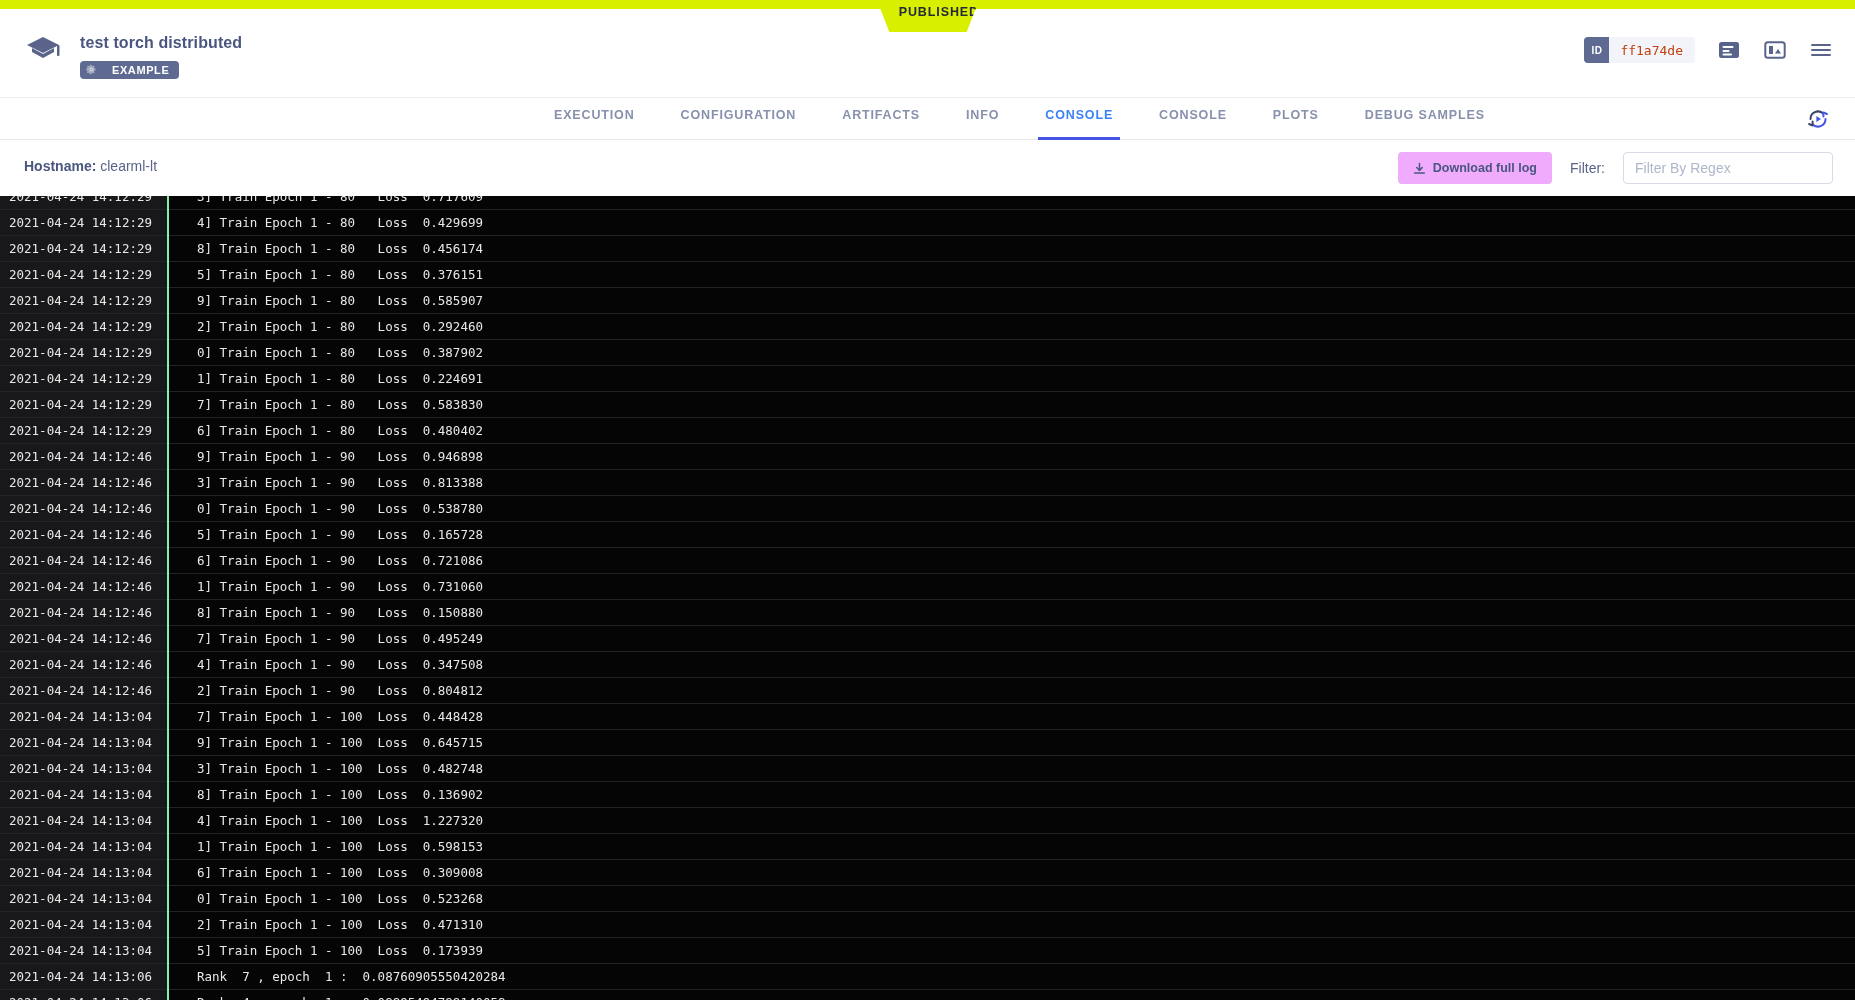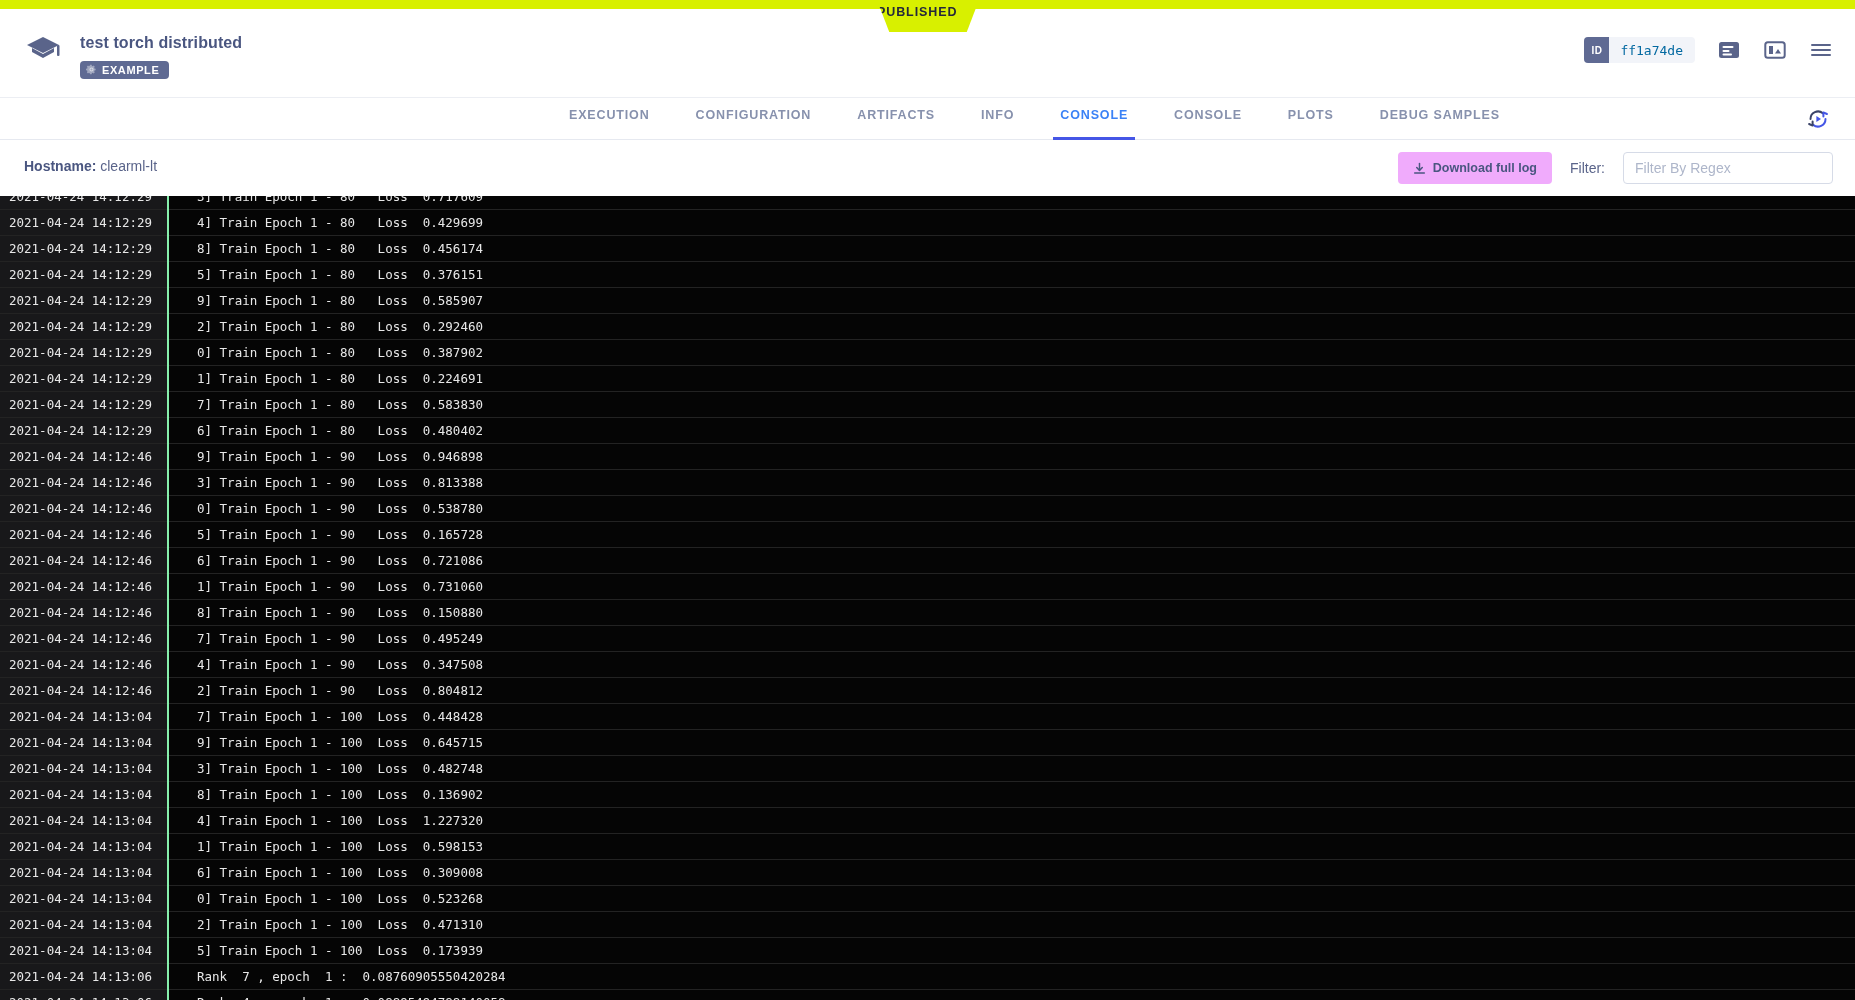--- a/index.html
+++ b/index.html
@@ -24,21 +24,21 @@
     position: absolute;
     top: 0;
     left: 877px;
     width: 102px;
     height: 32px;
     background: #d8f000;
     color: #25293a;
     font-size: 12.5px;
     font-weight: bold;
     letter-spacing: 0.9px;
-    text-align: left;
+    text-align: right;
     line-height: 24px;
     clip-path: polygon(0 0, 100% 0, 88% 100%, 12% 100%);
     z-index: 31;
   }
 
   
   .header {
     position: absolute;
     top: 9px; left: 0;
     width: 1855px;
@@ -62,21 +62,21 @@
   .task-title {
     font-size: 16px;
     font-weight: bold;
     color: #4a5680;
     letter-spacing: 0.1px;
     white-space: nowrap;
   }
   .example-tag {
     display: inline-flex;
     align-items: flex-start;
-    gap: 5px;
+    gap: 15px;
     margin-top: 9px;
     background: #5f6a93;
     color: #ffffff;
     border-radius: 4px;
     padding: 3px 10px 3px 6px;
     font-size: 11px;
     font-weight: bold;
     letter-spacing: 0.6px;
   }
   .example-tag svg { width: 11px; height: 11px; opacity: .75; }
@@ -101,21 +101,21 @@
     color: #fff;
     font-size: 10px;
     font-weight: bold;
     letter-spacing: .5px;
     padding: 0 7px;
     height: 26px;
     display: flex;
     align-items: center;
   }
   .id-chip .id-val {
-    color: #0369a1;
+    color: #c2410c;
     font-family: "DejaVu Sans Mono", monospace;
     font-size: 13px;
     padding: 0 12px 0 11px;
   }
   .hicon {
     width: 24px; height: 22px;
     color: #5a648a;
     display: flex;
     align-items: center;
     justify-content: center;
@@ -126,21 +126,21 @@
   .tabbar {
     position: absolute;
     top: 98px; left: 0;
     width: 1855px;
     height: 42px;
     background: #ffffff;
     border-bottom: 1px solid #e6e9f0;
   }
   .tabs {
     position: absolute;
-    left: 546px;
+    left: 531px;
     top: 0;
     display: flex;
     align-items: flex-start;
     gap: 0;
     height: 42px;
   }
   .tab {
     font-size: 12.5px;
     font-weight: bold;
     letter-spacing: .85px;

